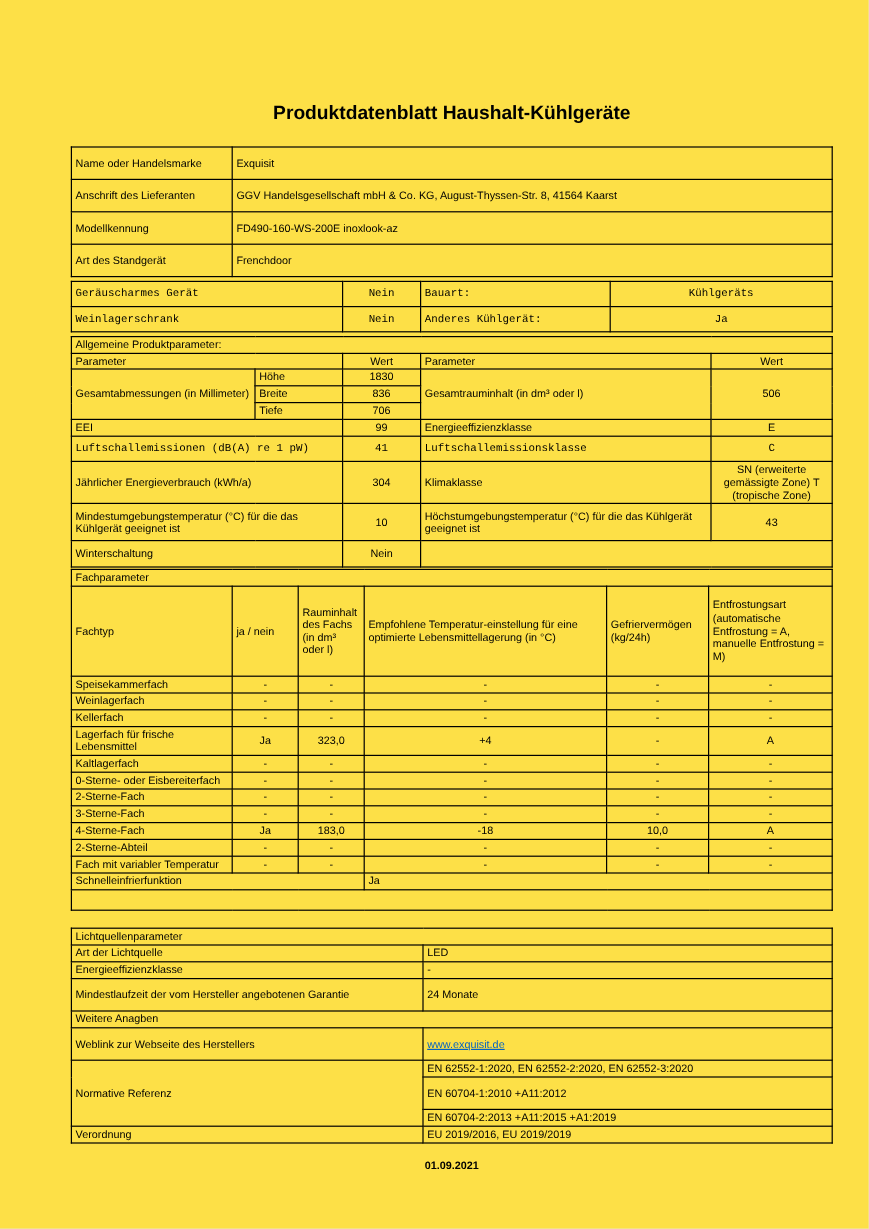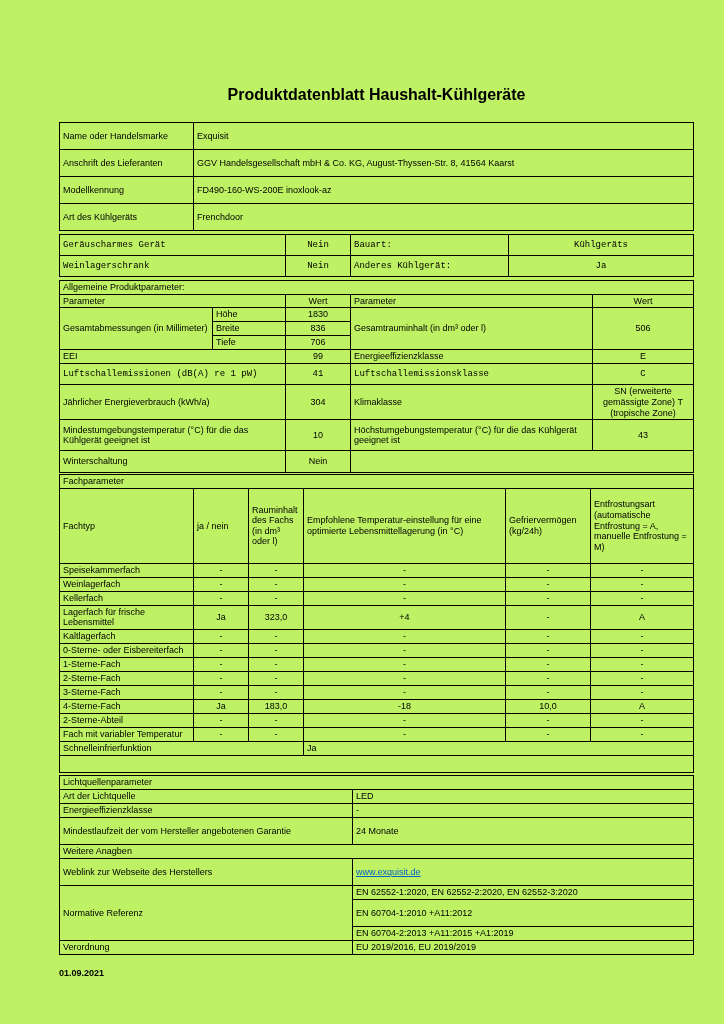--- a/index.html
+++ b/index.html
@@ -1,32 +1,32 @@
 <!DOCTYPE html>
 <html><head>
 <meta charset="utf-8">
 <style>
   html,body { margin:0; padding:0; background:#e8e8e8; }
   .sheet {
-    position:relative; width:724px; height:1024px; background:#bef264;
+    position:relative; width:724px; height:1024px; background:#fde047;
     font-family:"Liberation Sans", sans-serif; color:#000; font-size:9px;
     overflow:hidden; margin:0 auto;
   }
   .content { position:absolute; left:59px; top:0; width:635px; }
   .doc-title { margin-top:86px; text-align:center; font-size:16px; font-weight:bold; letter-spacing:0; }
   table { border-collapse:collapse; table-layout:fixed; width:634px; margin-top:3px; }
   td { border:1px solid #000; padding:1px 3px; vertical-align:middle; line-height:1.18; overflow:hidden; word-wrap:break-word; }
   td.c { text-align:center; }
   td.sec { font-weight:normal; }
   tr.r13 { height:13px; } tr.r14 { height:14px; } tr.r15 { height:27px; }
   tr.r17 { height:17px; } tr.r21 { height:21px;font-family:Liberation Mono, monospace; } tr.r22 { height:22px; }
   tr.r31 { height:31px; } tr.r35 { height:35px; }
   tr.r75 { height:75px; }
   .link { text-decoration:underline; cursor:pointer; }
-  .doc-date { margin-top:13px; text-align:left; font-weight:bold; font-size:9px; }
+  .doc-date { margin-top:13px; text-align:center; font-weight:bold; font-size:9px; }
 </style>
 </head>
 <body>
 
 <div class="sheet">
   <div class="content">
 
     <div class="doc-title">Produktdatenblatt Haushalt-Kühlgeräte</div>
 
     <table style="margin-top:18px;">
@@ -41,21 +41,21 @@
       </tr>
       <tr class="r15">
         <td>Anschrift des Lieferanten</td>
         <td>GGV Handelsgesellschaft mbH &amp; Co. KG, August-Thyssen-Str. 8, 41564 Kaarst</td>
       </tr>
       <tr class="r15">
         <td>Modellkennung</td>
         <td>FD490-160-WS-200E inoxlook-az</td>
       </tr>
       <tr class="r15">
-        <td>Art des Kühlgeräts</td>
+        <td>Art des Standgerät</td>
         <td>Frenchdoor</td>
       </tr>
     </tbody>
       </table>
 
     <table>
       <colgroup>
           <col style="width:226px">
           <col style="width:65px">
           <col style="width:158px">
@@ -205,28 +205,20 @@
       </tr>
       <tr class="r14">
         <td>0-Sterne- oder Eisbereiterfach</td>
         <td class="c">-</td>
         <td class="c">-</td>
         <td class="c">-</td>
         <td class="c">-</td>
         <td class="c">-</td>
       </tr>
       <tr class="r14">
-        <td>1-Sterne-Fach</td>
-        <td class="c">-</td>
-        <td class="c">-</td>
-        <td class="c">-</td>
-        <td class="c">-</td>
-        <td class="c">-</td>
-      </tr>
-      <tr class="r14">
         <td>2-Sterne-Fach</td>
         <td class="c">-</td>
         <td class="c">-</td>
         <td class="c">-</td>
         <td class="c">-</td>
         <td class="c">-</td>
       </tr>
       <tr class="r14">
         <td>3-Sterne-Fach</td>
         <td class="c">-</td>
@@ -262,21 +254,21 @@
       <tr class="r14">
         <td colspan="3">Schnelleinfrierfunktion</td>
         <td colspan="3">Ja</td>
       </tr>
       <tr class="r17">
         <td colspan="6"></td>
       </tr>
     </tbody>
       </table>
 
-    <table style="margin-top:2px;">
+    <table style="margin-top:14px;">
       <colgroup>
           <col style="width:293px">
           <col style="width:341px">
         </colgroup>
       <tbody>
           <tr class="r14">
         <td class="sec" colspan="2">Lichtquellenparameter</td>
       </tr>
       <tr class="r14">
         <td>Art der Lichtquelle</td>

